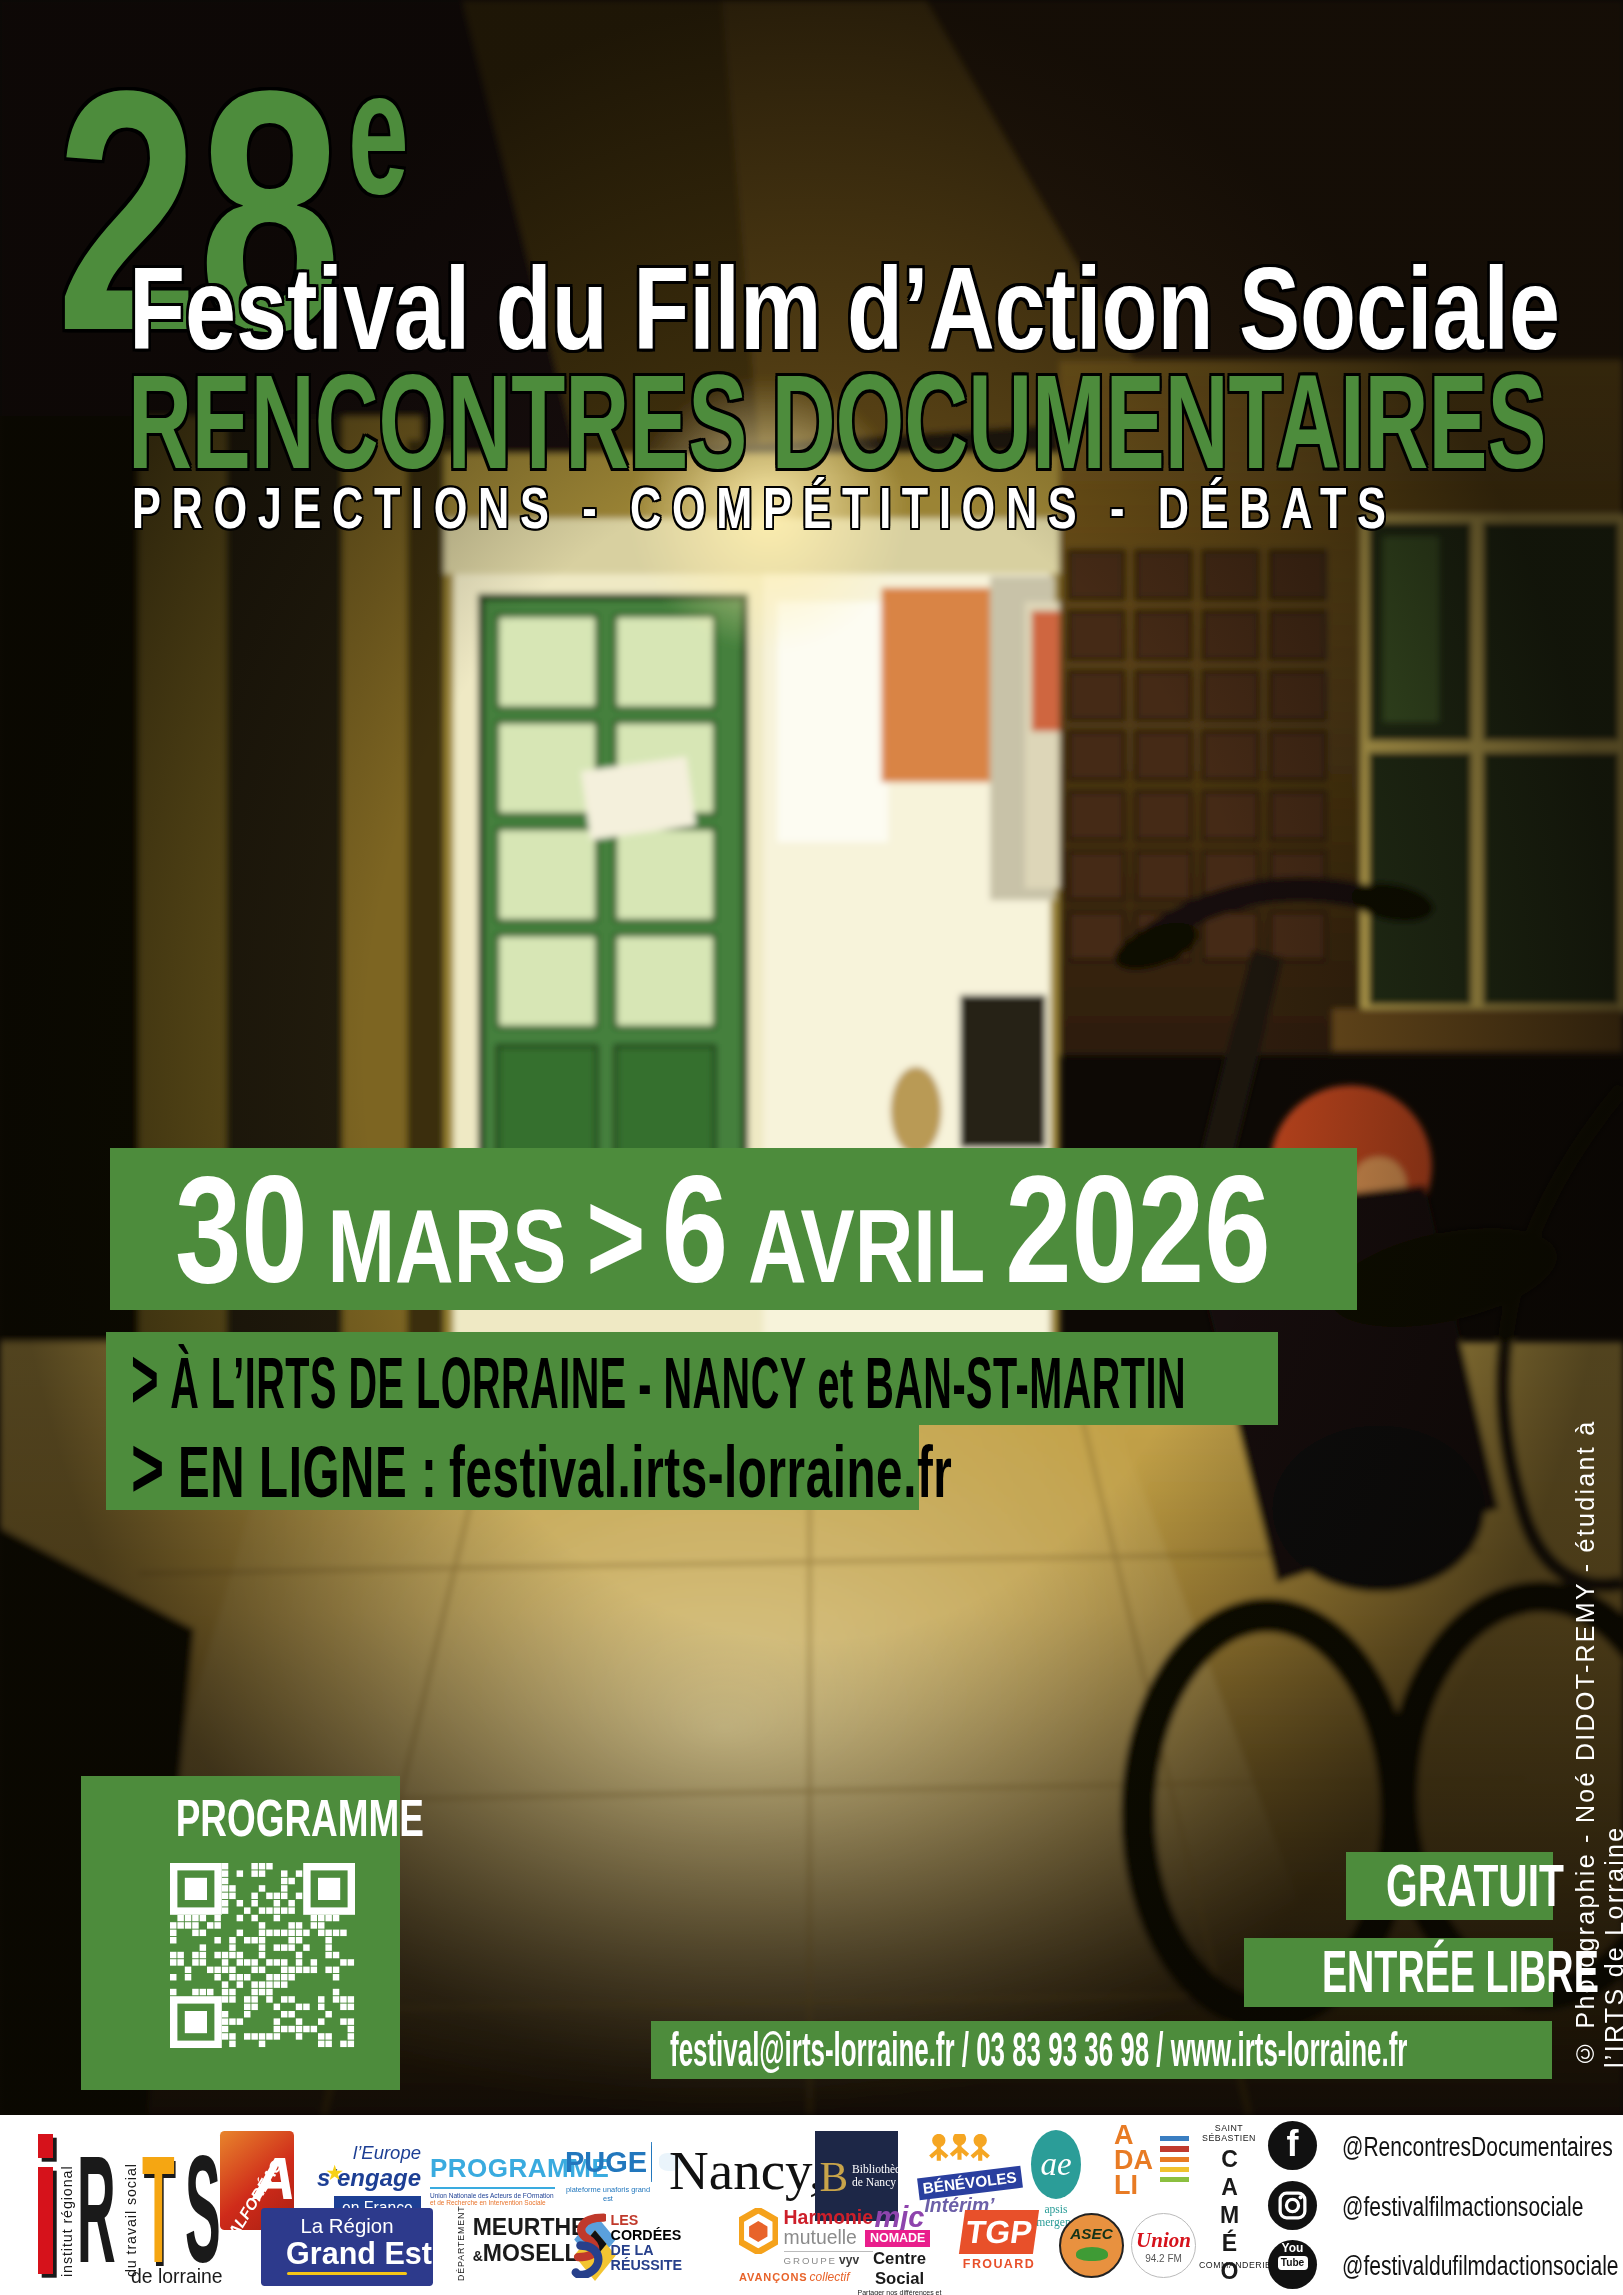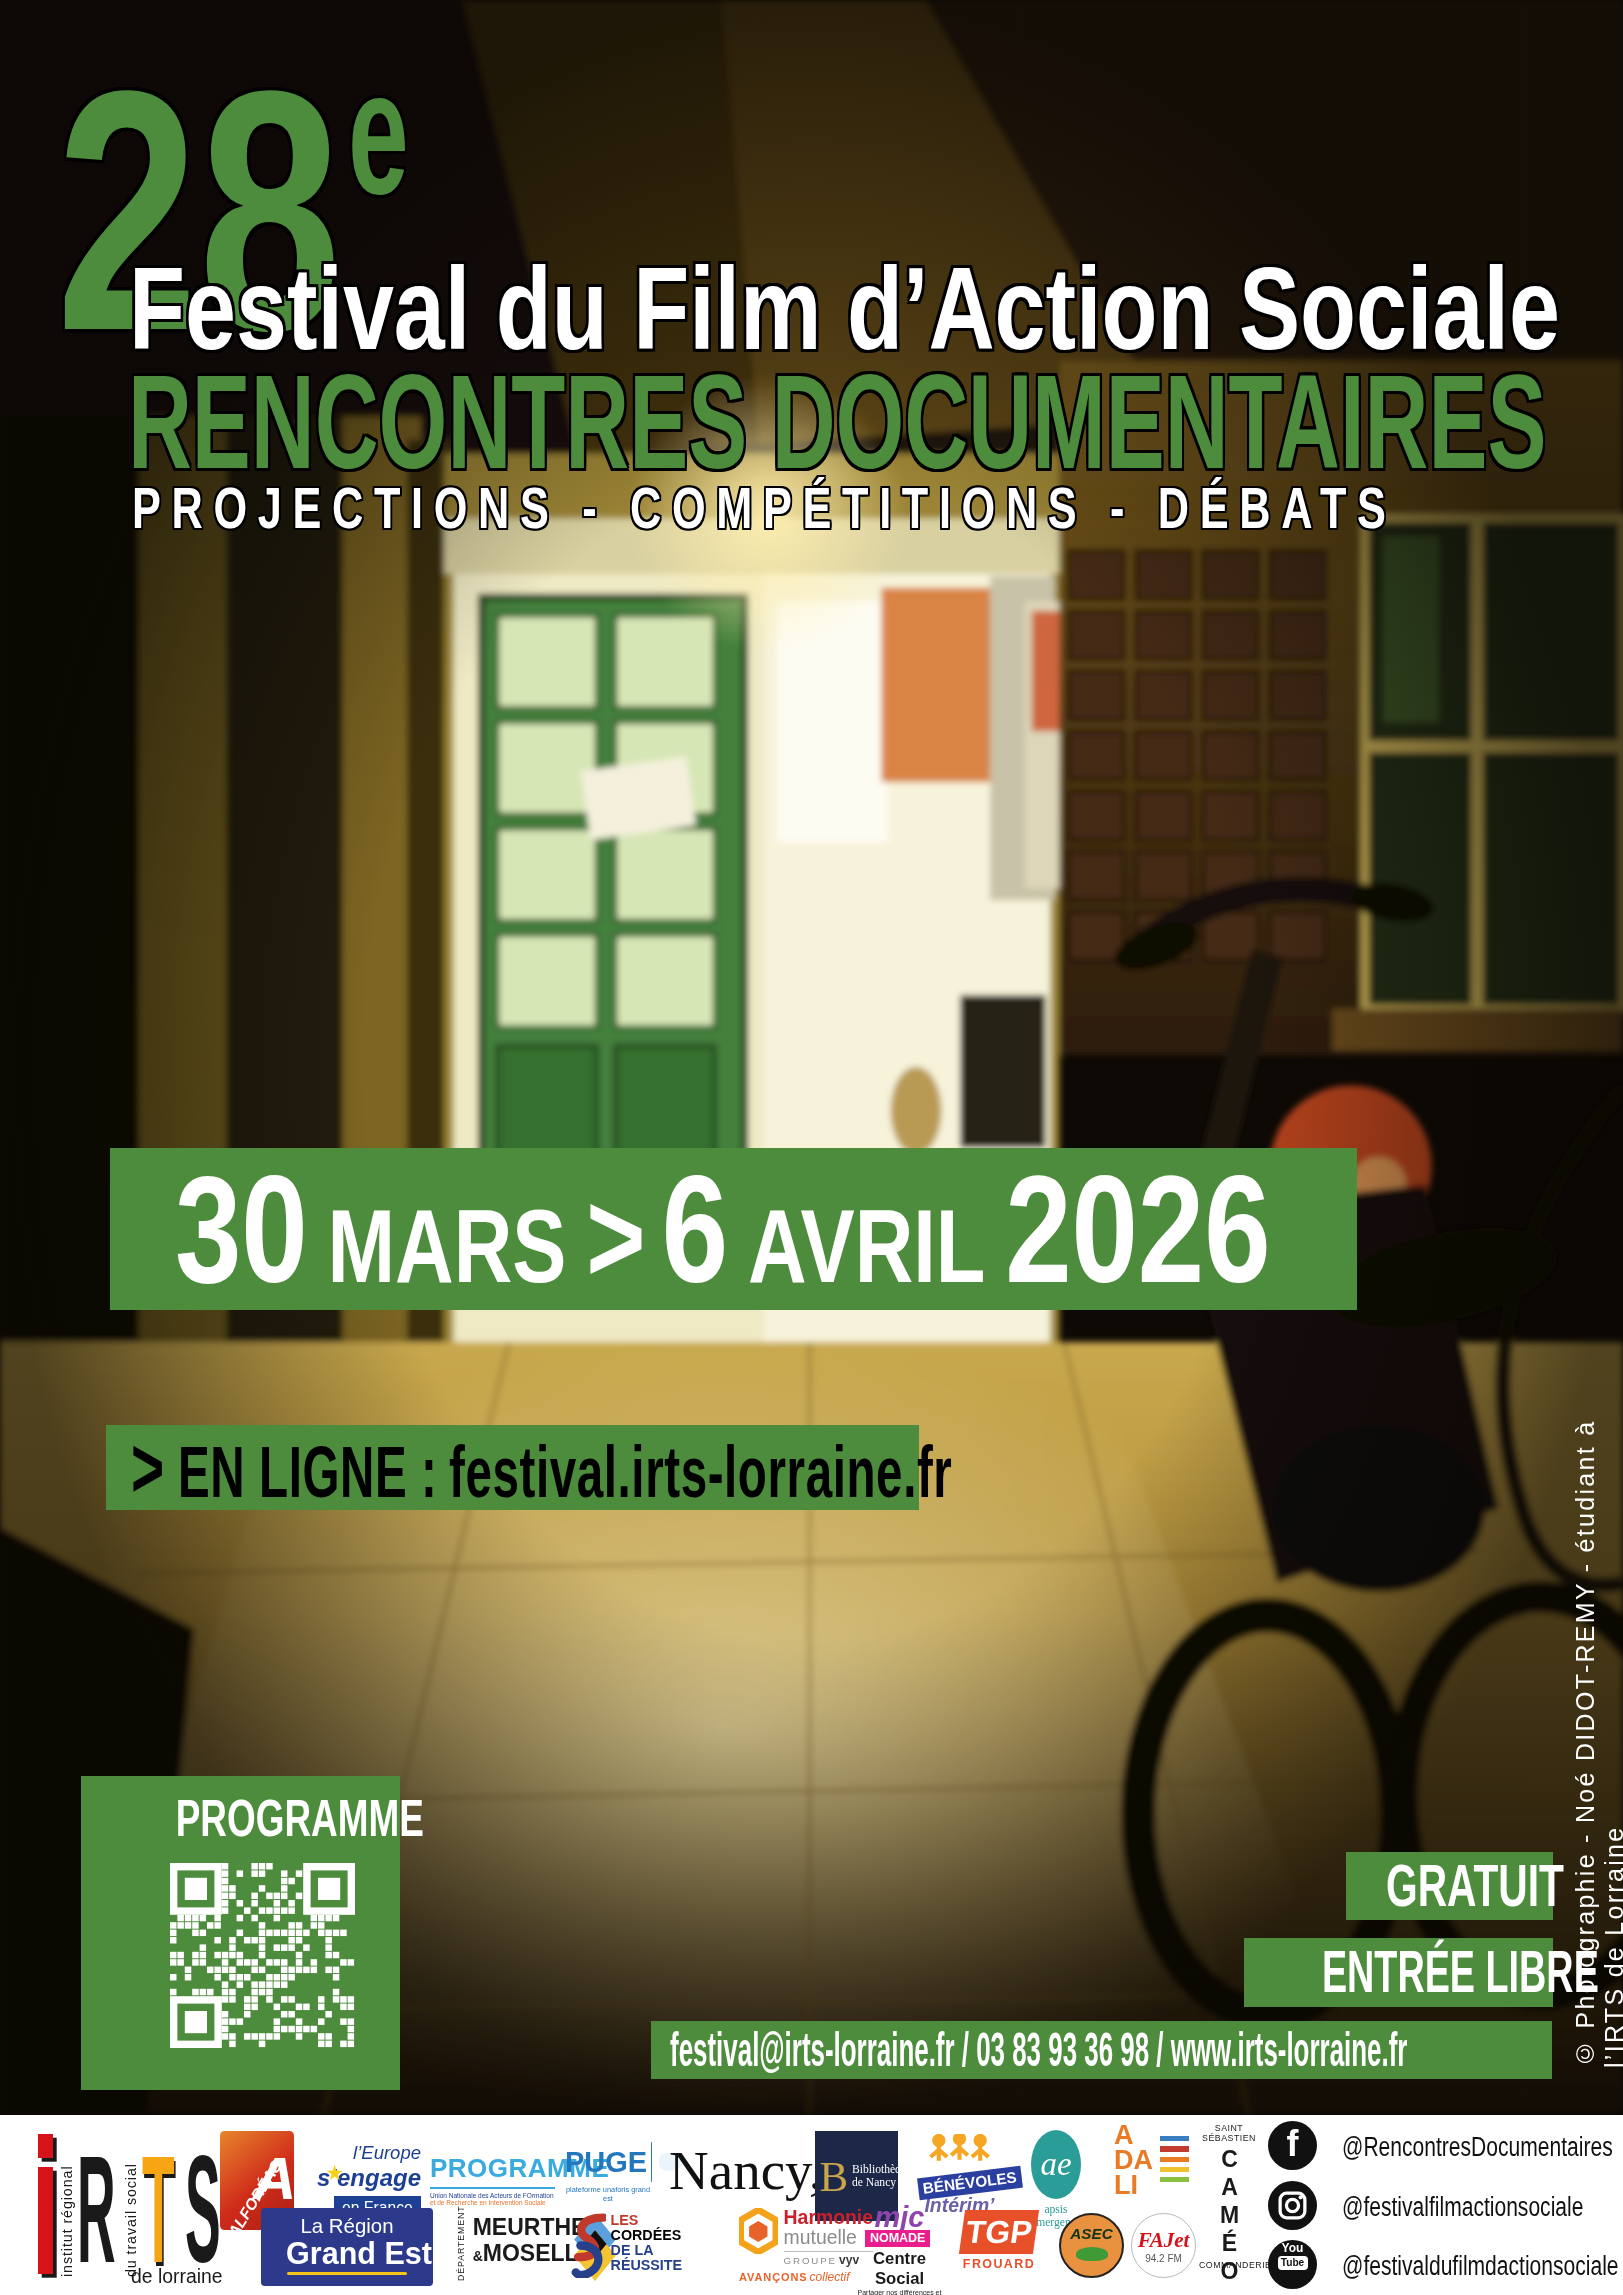--- a/index.html
+++ b/index.html
@@ -181,20 +181,25 @@
   <div class="abs title b ol7"><span class="cx" style="transform:scaleX(.79)">Festival du Film d’Action Sociale</span></div>
   <div class="abs subtitle b ol7"><span class="cx" style="transform:scaleX(.66)">RENCONTRES DOCUMENTAIRES</span></div>
   <div class="abs tagline b ol5"><span class="cx" style="transform:scaleX(.76)">PROJECTIONS - COMPÉTITIONS - DÉBATS</span></div>
 
   <div class="abs datebanner greenbox b">
     <span class="cx" style="transform:scaleX(.78)">
       <span class="d-big">30</span><span class="d-small">MARS</span><span class="d-arrow">&gt;</span><span class="d-big">6</span><span class="d-small">AVRIL</span><span class="d-big">2026</span>
     </span>
   </div>
 
+  <div class="abs venue1 greenbox">
+    <span class="cx" style="transform:scaleX(.55)">
+      <span class="v-arrow">&gt;</span><span class="v-text">À L’IRTS DE LORRAINE - NANCY et BAN-ST-MARTIN</span>
+    </span>
+  </div>
   <div class="abs venue2 greenbox">
     <span class="cx" style="transform:scaleX(.66)">
       <span class="v-arrow">&gt;</span><span class="v-text">EN LIGNE :</span><span class="v-text" style="margin-left:17.6px">festival.irts-lorraine.fr</span>
     </span>
   </div>
 
   <div class="abs programbox greenbox">
     <span class="program-label"><span class="cxc" style="transform:scaleX(.71)">PROGRAMME</span></span>
     <div class="qr"><svg viewBox="0 0 400 400" width="100%" height="100%">
           <rect x="112" y="0" width="14" height="14" fill="#fff"></rect>
@@ -612,19 +617,19 @@
       <div style="background:#e8502a;color:#fff;font-weight:bold;font-size:32px;line-height:44px;width:74px;margin:0 auto;transform:skewX(-8deg);">TGP</div>
       <div style="color:#e8502a;font-weight:bold;font-size:12.5px;letter-spacing:1.4px;margin-top:2.8px;">FROUARD</div>
     </div>
 
     <div class="abs circlelogo" style="left:1059px;top:98px;width:65px;height:65px;background:#e8913f;border:2.3px solid #222;position:absolute;">
       <div style="font-size:15.3px;font-weight:bold;color:#143318;margin-top:10.2px;font-style:italic;">ASEC</div>
       <div style="width:32px;height:14px;background:#3f9b35;border-radius:50% 50% 40% 40%;margin:3.7px auto 0;"></div>
     </div>
 
     <div class="abs circlelogo" style="left:1131px;top:98px;width:65px;height:65px;background:#fff;border:1.9px solid #bbb;position:absolute;">
-      <div style="font-family:'Liberation Serif',serif;font-style:italic;font-weight:bold;color:#d6121b;font-size:21px;margin-top:14px;">FAJet</div>
+      <div style="font-family:'Liberation Serif',serif;font-style:italic;font-weight:bold;color:#d6121b;font-size:21px;margin-top:14px;">Union</div>
       <div style="font-size:10px;color:#555;">94.2 FM</div>
     </div>
 
   </div>
 </div>
 
 
 </body></html>

